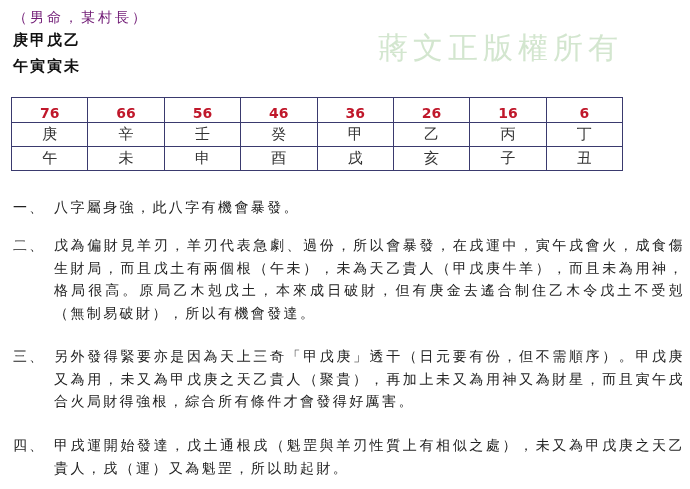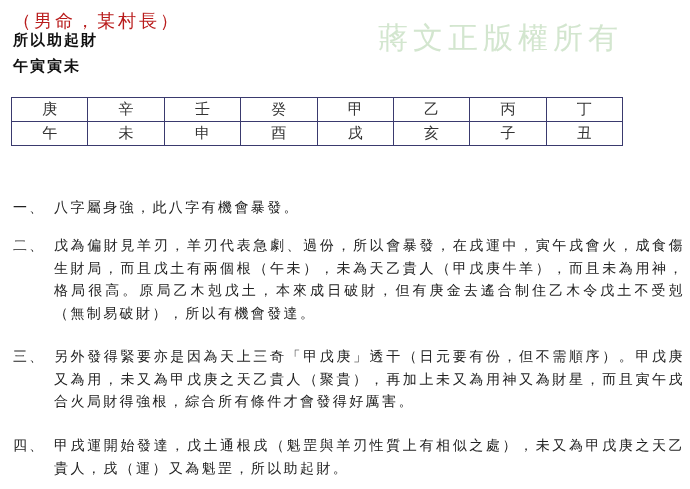--- a/index.html
+++ b/index.html
@@ -3,28 +3,28 @@
 <meta charset="utf-8">
 <style>
   html, body { margin: 0; padding: 0; background: #ffffff; }
   body {
     width: 690px; height: 489px; position: relative; overflow: hidden;
     font-family: "DejaVu Serif", "Liberation Serif", serif;
     color: #1a1a1a;
   }
   .header-note {
     position: absolute; left: 13px; top: 9px;
-    font-size: 18px; letter-spacing: 3px; color: #b91c1c;
+    font-size: 14px; letter-spacing: 3px; color: #701a75;
   }
   .pillar-line {
     position: absolute; left: 13px; font-size: 15px; font-weight: bold;
     letter-spacing: 2px; color: #111;
   }
   .watermark {
-    position: absolute; left: 378px; top: 18px;
+    position: absolute; left: 378px; top: 28px;
     font-size: 30px; letter-spacing: 5px; color: #d3e6cf;
     font-family: "DejaVu Sans", "Liberation Sans", sans-serif;
   }
   table.luck {
     position: absolute; left: 11px; top: 97px;
     border-collapse: collapse; width: 612px; table-layout: fixed;
   }
   table.luck td {
     border: 1px solid #3a3a6e; height: 23px; text-align: center;
     font-size: 15px; padding: 0; color: #222;
@@ -44,27 +44,37 @@
     position: absolute; left: 0; top: 0; width: 40px; letter-spacing: 2px;
   }
   .para .body {
     margin-left: 41px; letter-spacing: 2.4px; text-align: justify;
   }
 </style>
 </head>
 <body>
 
 <div class="header-note">（男命，某村長）</div>
-<div class="pillar-line" style="top:31px;">所以助起財</div>
+<div class="pillar-line" style="top:31px;">庚甲戊乙</div>
 <div class="pillar-line" style="top:57px;">午寅寅未</div>
 
 <div class="watermark">蔣文正版權所有</div>
 
 <table class="luck">
   <tbody>
+      <tr class="ages">
+    <td><span>76</span></td>
+    <td><span>66</span></td>
+    <td><span>56</span></td>
+    <td><span>46</span></td>
+    <td><span>36</span></td>
+    <td><span>26</span></td>
+    <td><span>16</span></td>
+    <td><span>6</span></td>
+  </tr>
   <tr class="stems">
     <td>庚</td>
     <td>辛</td>
     <td>壬</td>
     <td>癸</td>
     <td>甲</td>
     <td>乙</td>
     <td>丙</td>
     <td>丁</td>
   </tr>

